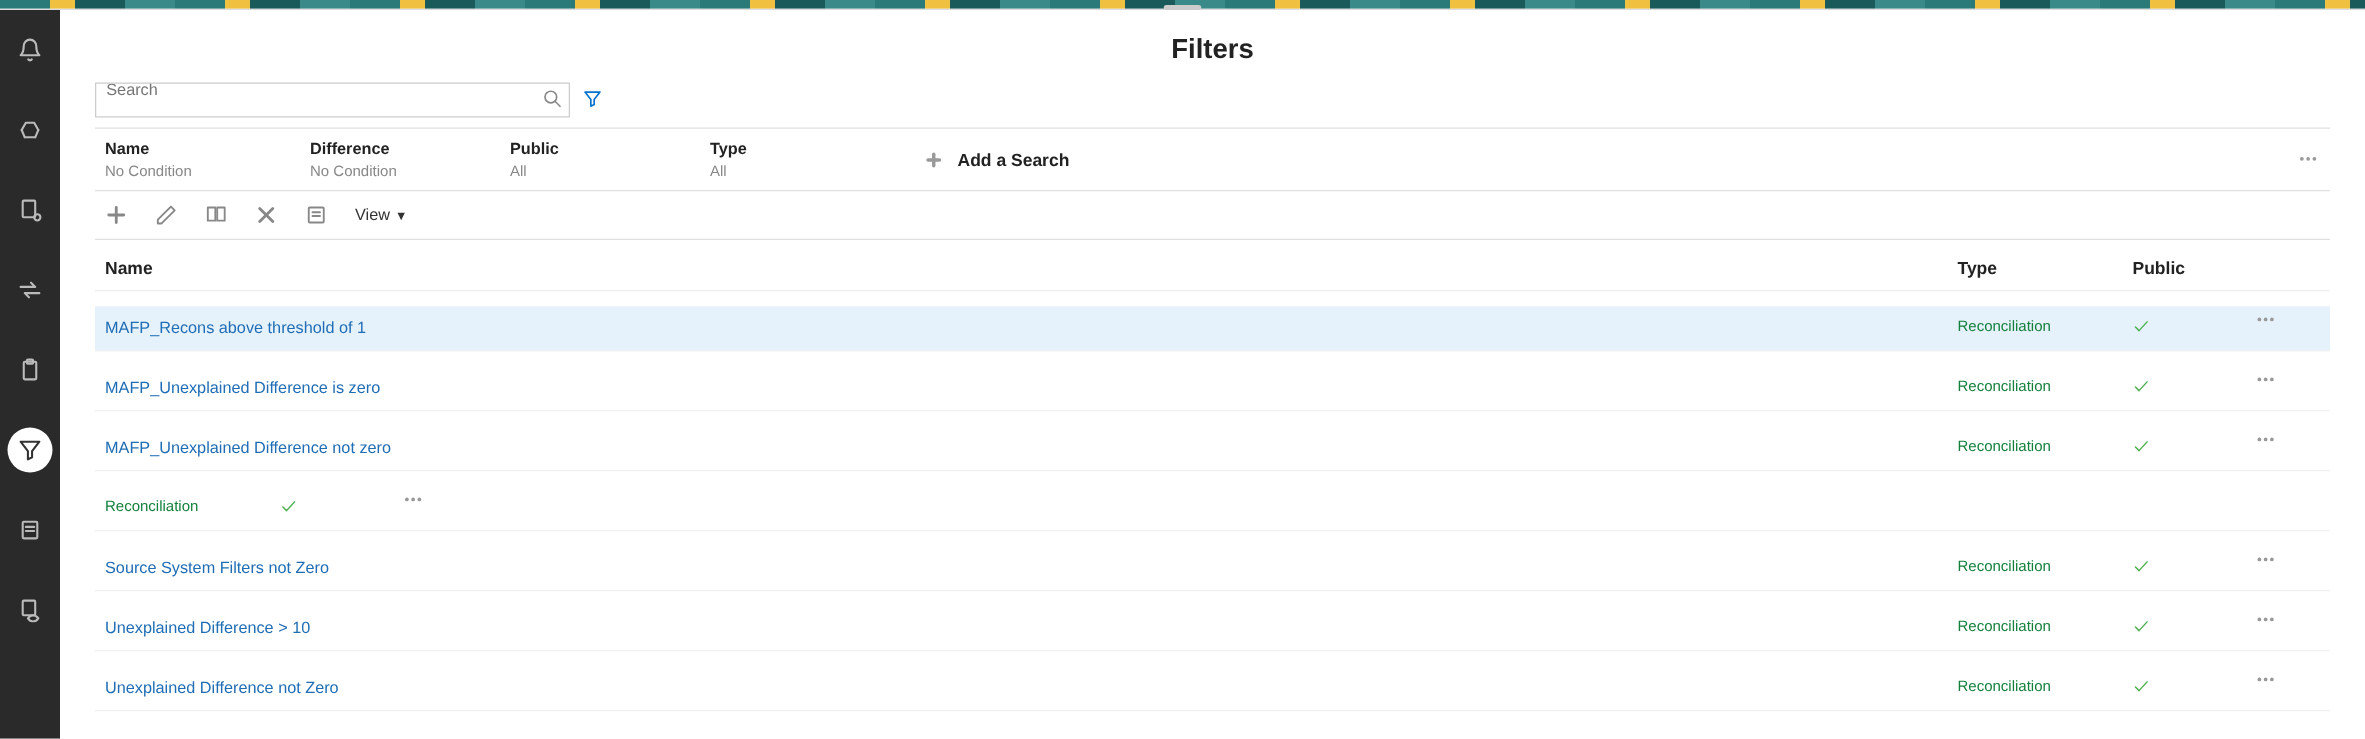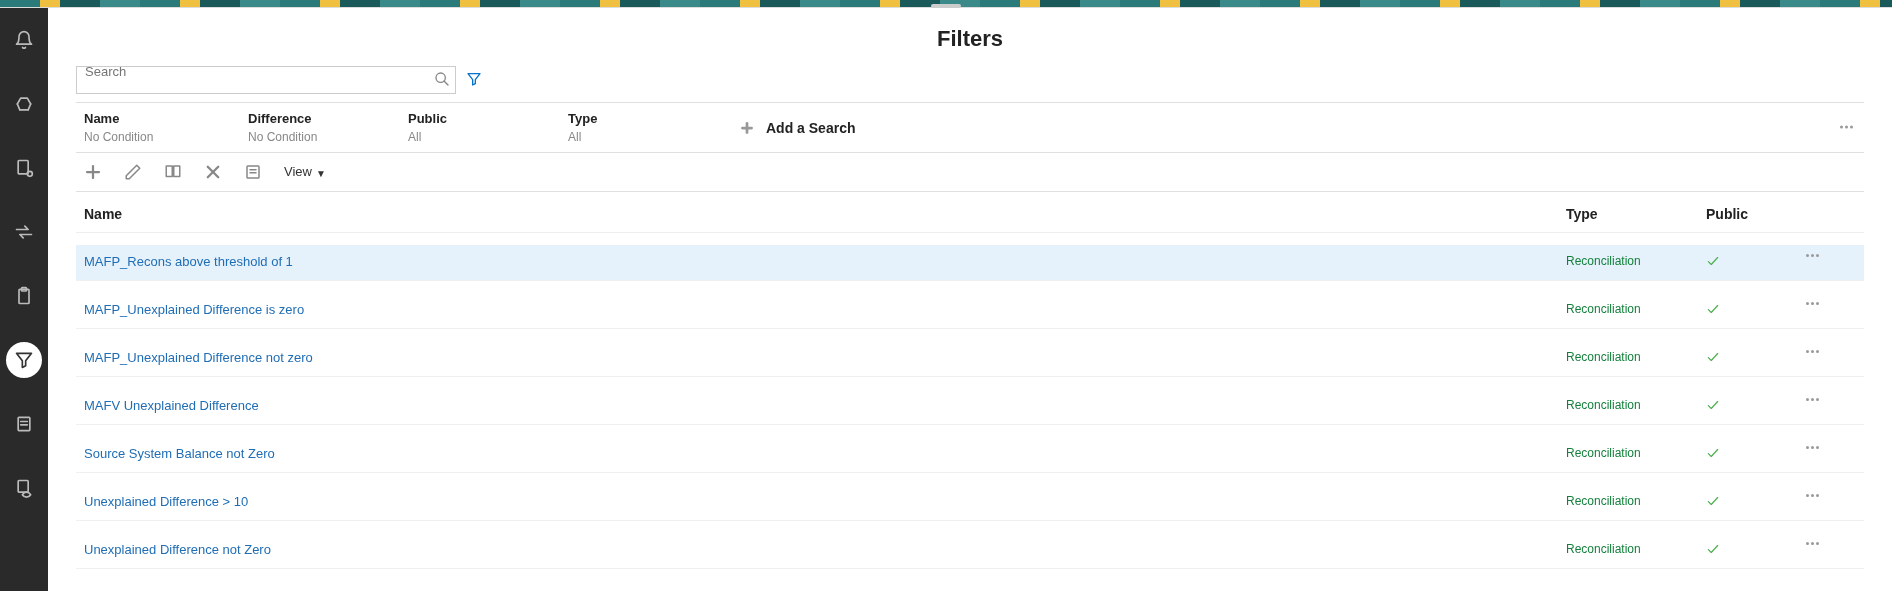--- a/index.html
+++ b/index.html
@@ -307,37 +307,36 @@
               <div class="row-more">
                 <div class="dots">
                   <span></span>
                   <span></span>
                   <span></span>
                 </div>
               </div>
             </div>
           </div>
           <div class="trow">
-            <div class="col-name"><a class="name-link">MAFV Unexplained Difference</a></div>
-            <div class="col-type type-cell">Reconciliation</div>
-            <div class="col-public"><svg class="check" viewBox="0 0 24 24" stroke-width="4">
-                <polyline points="4 13 9 18 20 6"></polyline>
-              </svg></div>
-            <div class="col-actions">
-              <div class="row-more">
-                <div class="dots">
-                  <span></span>
-                  <span></span>
-                  <span></span>
-                </div>
-              </div>
-            </div>
-          </div>
-          <div class="trow">
-            <div class="col-name"><a class="name-link">Source System Balance not Zero</a></div>
+            <div class="col-type type-cell">Reconciliation</div>
+            <div class="col-public"><svg class="check" viewBox="0 0 24 24" stroke-width="4">
+                <polyline points="4 13 9 18 20 6"></polyline>
+              </svg></div>
+            <div class="col-actions">
+              <div class="row-more">
+                <div class="dots">
+                  <span></span>
+                  <span></span>
+                  <span></span>
+                </div>
+              </div>
+            </div>
+          </div>
+          <div class="trow">
+            <div class="col-name"><a class="name-link">Source System Filters not Zero</a></div>
             <div class="col-type type-cell">Reconciliation</div>
             <div class="col-public"><svg class="check" viewBox="0 0 24 24" stroke-width="4">
                 <polyline points="4 13 9 18 20 6"></polyline>
               </svg></div>
             <div class="col-actions">
               <div class="row-more">
                 <div class="dots">
                   <span></span>
                   <span></span>
                   <span></span>

